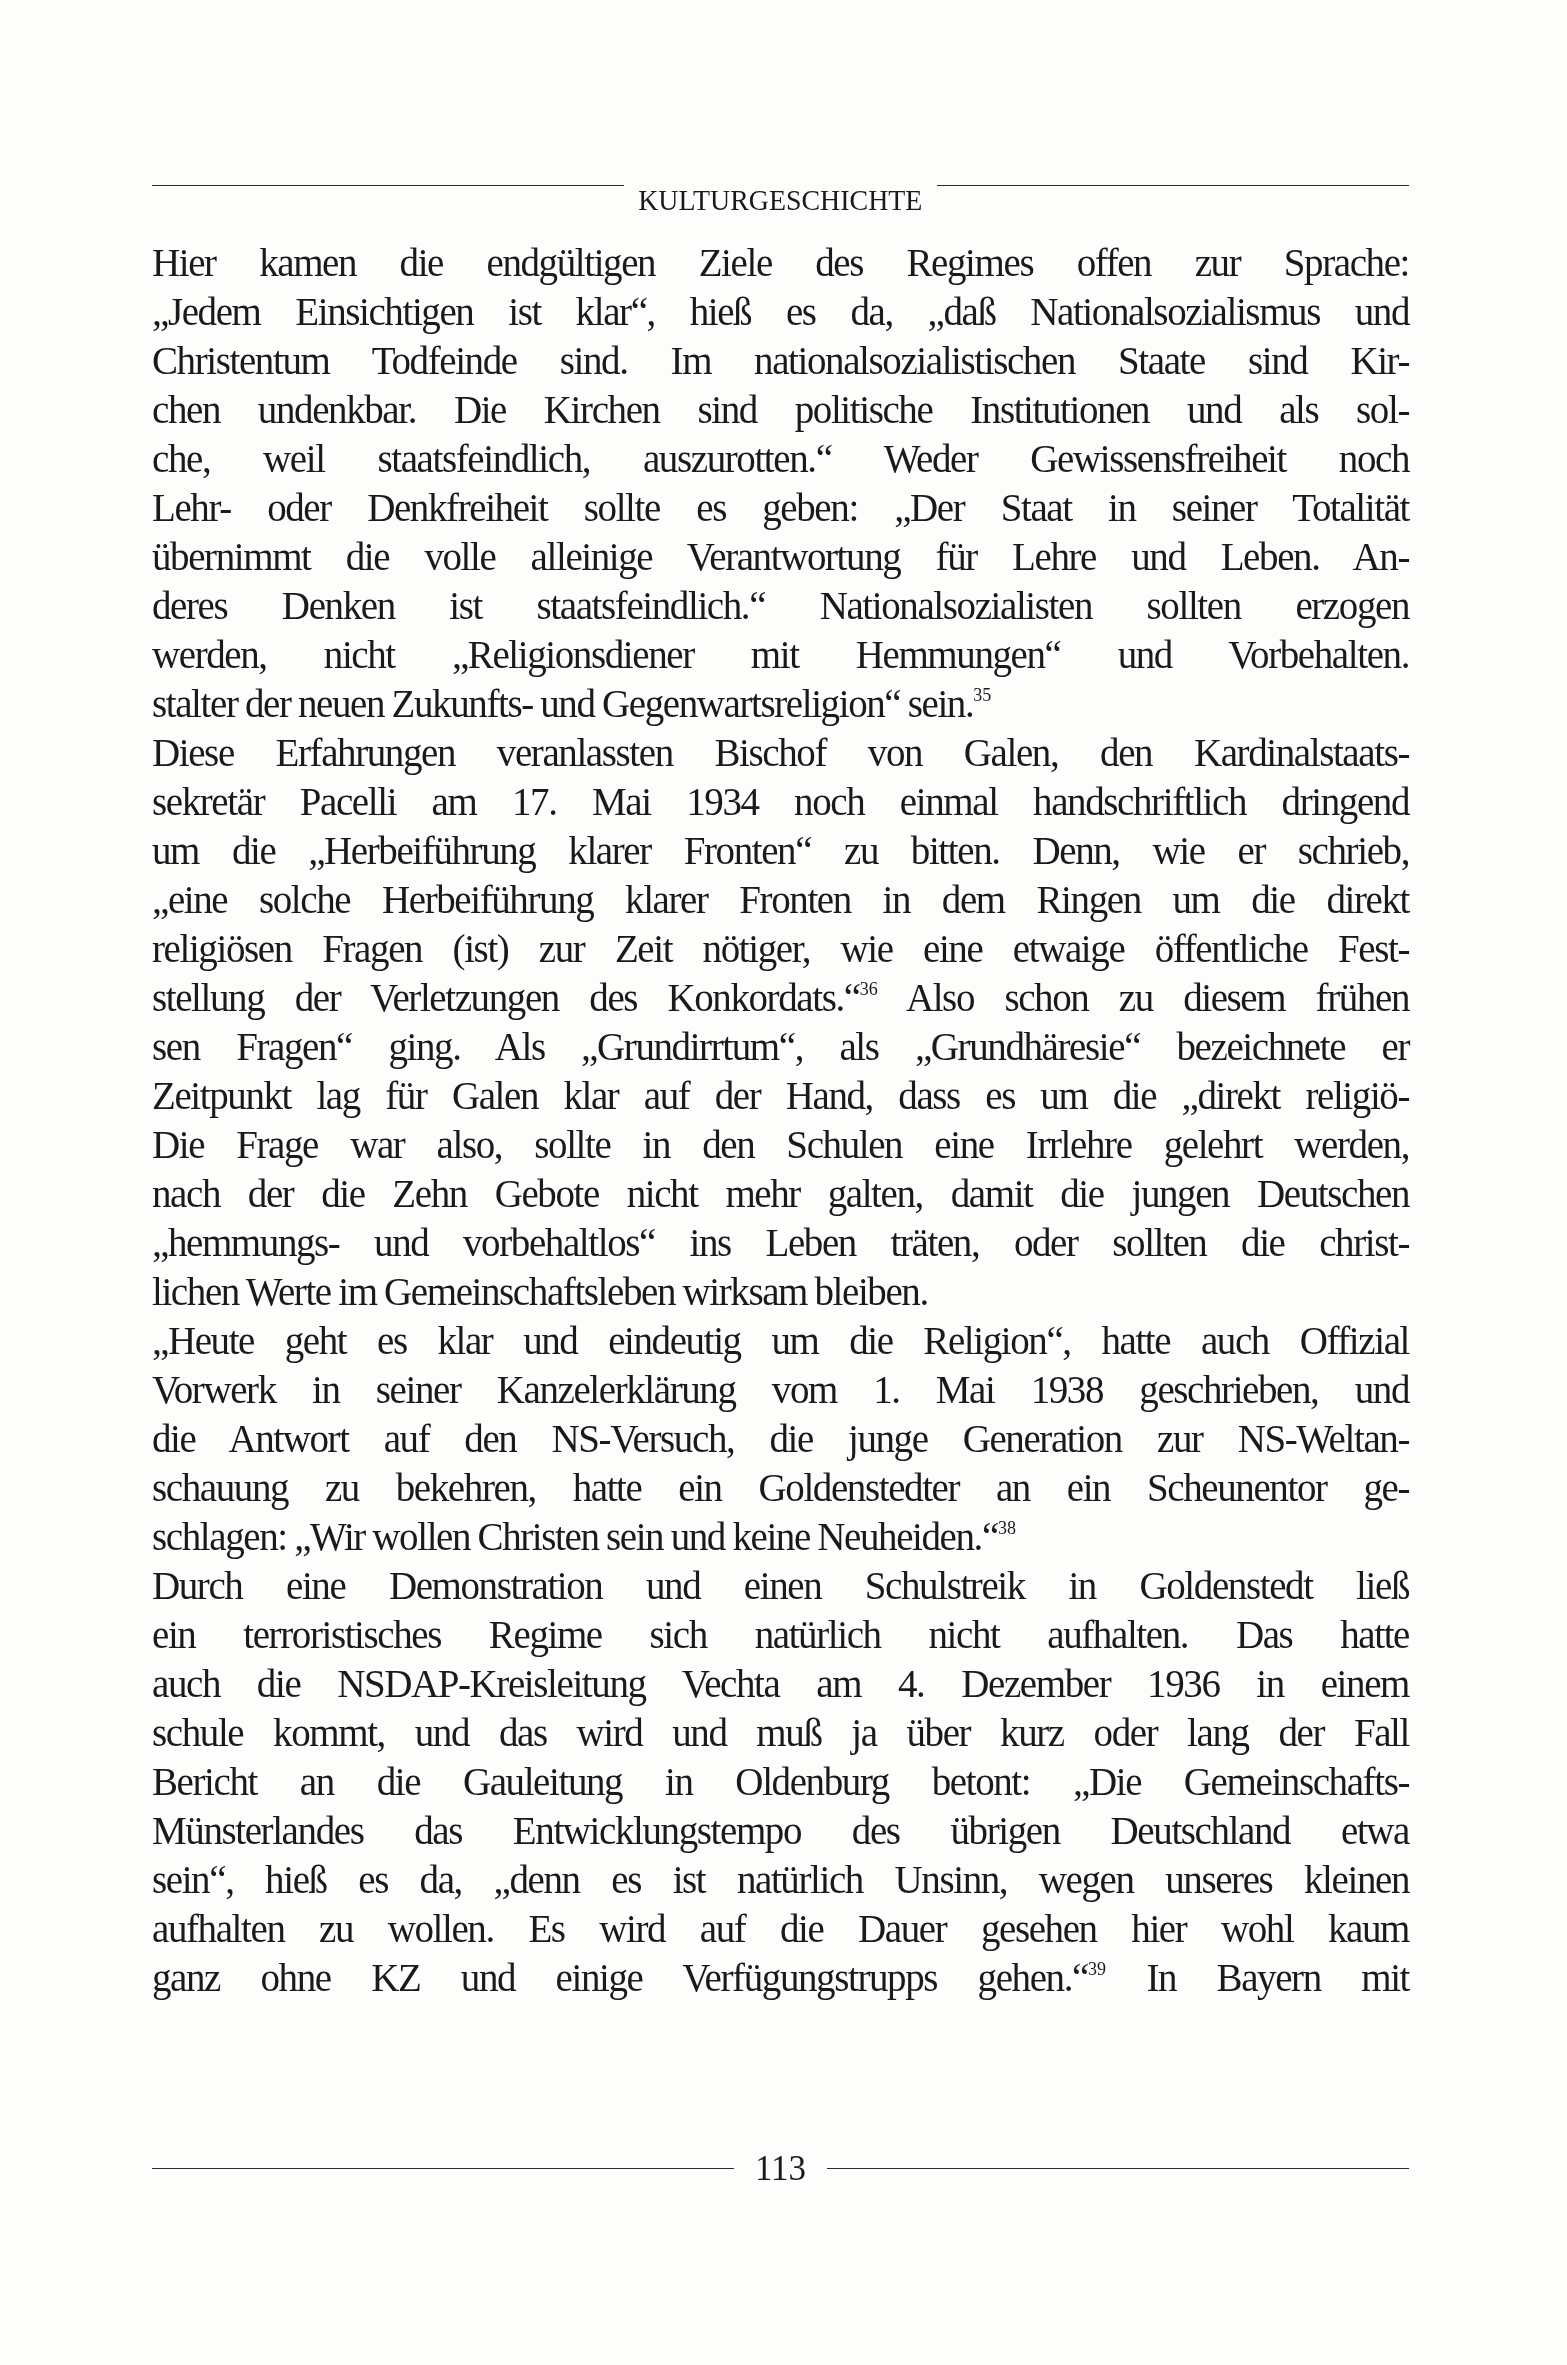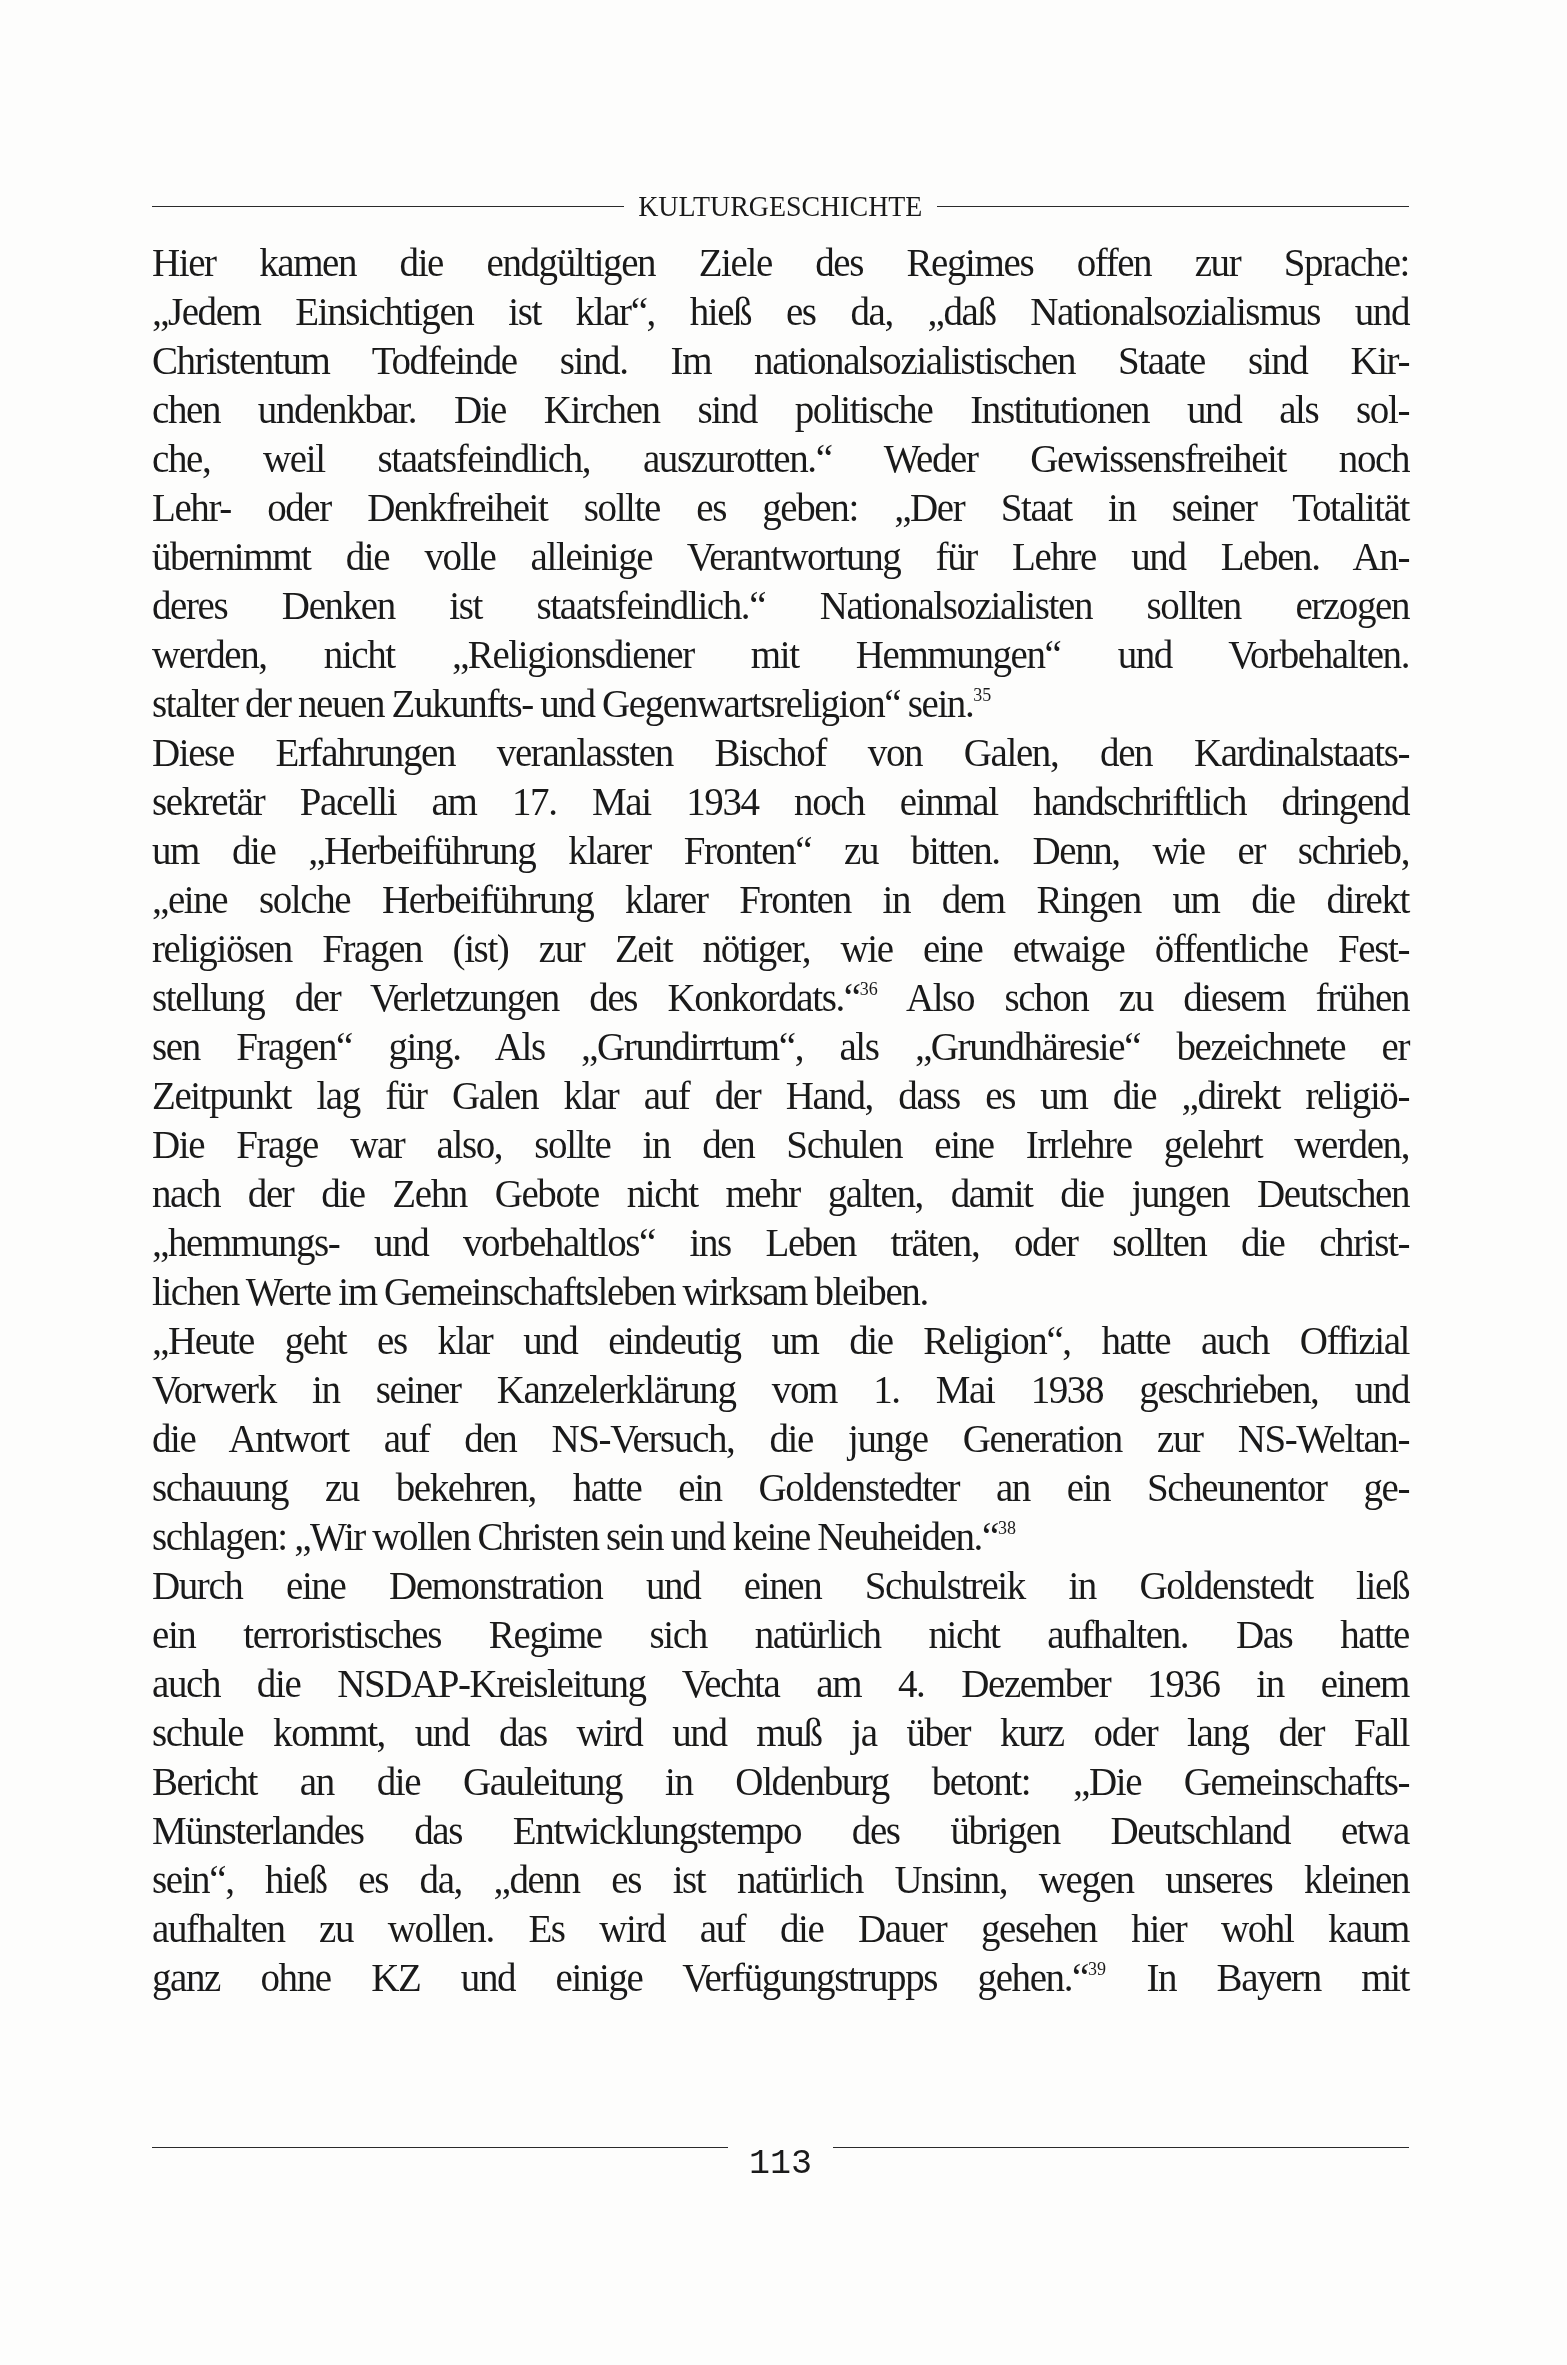--- a/index.html
+++ b/index.html
@@ -22,21 +22,21 @@
     background: #fdfdfc;
   }
   
   .running-header {
     position: absolute;
     left: 152px;
     top: 185px;
     width: 1257px;
     height: 42px;
     display: flex;
-    align-items: center;
+    align-items: flex-start;
   }
   .rule {
     flex: 1;
     height: 0;
     border-top: 1.7px solid #2a2a2a;
   }
   .running-header .rule { margin-top: 0px; }
   .header-title {
     font-size: 30px;
     letter-spacing: 0px;
@@ -75,21 +75,21 @@
     letter-spacing: 0;
   }
   
   .page-footer {
     position: absolute;
     left: 152px;
     top: 2147px;
     width: 1257px;
     height: 42px;
     display: flex;
-    font-family: Liberation Mono, monospace;
+    align-items: center;
   }
   .page-number {
     font-size: 35px;
     line-height: 1;
     padding: 0 21px;
     white-space: nowrap;
   }
 </style>
 </head>
 <body>

